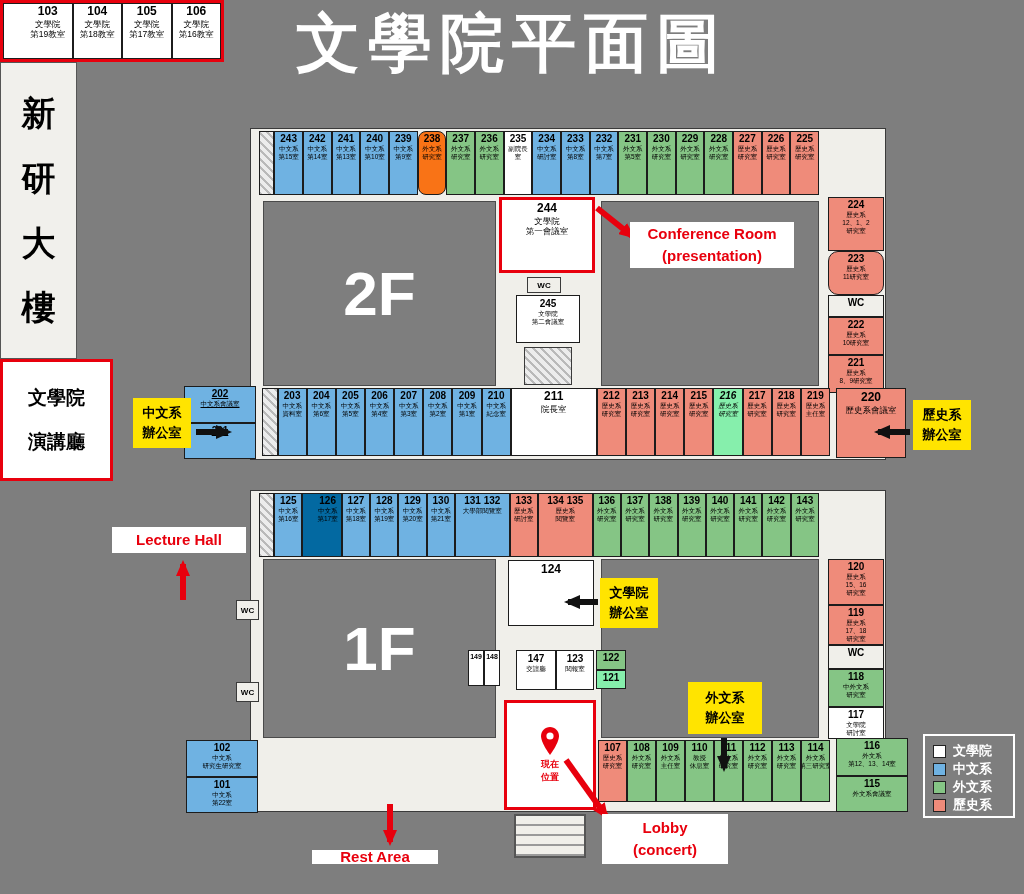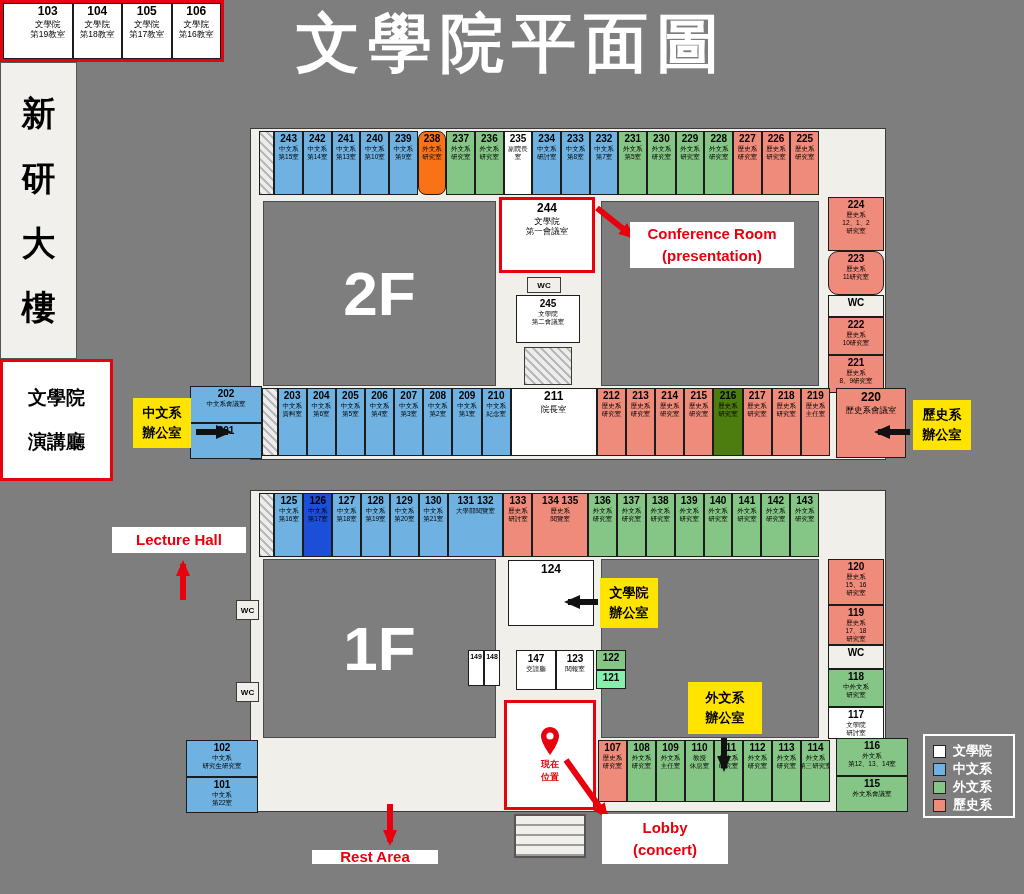--- a/index.html
+++ b/index.html
@@ -38,21 +38,21 @@
   .hl { border:3px solid #e8000d !important; }
   .wcbox { position:absolute; background:#f0efea; border:1px solid #3a3a3a;
            font-size:8px; font-weight:bold; display:flex; align-items:center; justify-content:center; }
   
   #f2-slab    { left:250px; top:128px; width:636px; height:332px; }
   #f2-court-l { left:263px; top:201px; width:233px; height:185px; }
   #f2-court-r { left:601px; top:201px; width:218px; height:185px; }
   #f2-top     { left:259px; top:131px; width:560px; height:64px; }
   #f2-right   { left:828px; top:197px; width:56px;  height:196px; }
   #f2-bottom  { left:262px; top:388px; width:568px; height:68px; }
-  #f2-left    { left:190px; top:386px; width:72px;  height:73px; }
+  #f2-left    { left:184px; top:386px; width:72px;  height:73px;text-decoration:underline; }
   #f2-244     { left:499px; top:197px; width:96px;  height:76px; }
   #f2-wc      { left:527px; top:277px; width:34px;  height:16px; }
   #f2-245     { left:516px; top:295px; width:64px;  height:48px; }
   #f2-stairs  { left:524px; top:347px; width:48px;  height:38px; border:1px solid #3a3a3a;
                 background:repeating-linear-gradient(45deg,#b9b9b9 0 2px,#ececec 2px 6px); }
   #f2-220     { left:836px; top:388px; width:70px;  height:70px; }
   
   #f1-slab    { left:250px; top:490px; width:636px; height:322px; }
   #f1-court-l { left:263px; top:559px; width:233px; height:179px; }
   #f1-court-r { left:601px; top:559px; width:218px; height:179px; }
@@ -310,21 +310,21 @@
       <div class="room" style="background: rgb(239, 139, 122);">
         <div class="rn">214</div>
         <div class="rl">歷史系</div>
         <div class="rl">研究室</div>
       </div>
       <div class="room" style="background: rgb(239, 139, 122);">
         <div class="rn">215</div>
         <div class="rl">歷史系</div>
         <div class="rl">研究室</div>
       </div>
-      <div class="room" style="background: #4d7c0f;">
+      <div class="room" style="background: #86efac; font-style: italic;">
         <div class="rn">216</div>
         <div class="rl">歷史系</div>
         <div class="rl">研究室</div>
       </div>
       <div class="room" style="background: rgb(239, 139, 122);">
         <div class="rn">217</div>
         <div class="rl">歷史系</div>
         <div class="rl">研究室</div>
       </div>
       <div class="room" style="background: rgb(239, 139, 122);">
@@ -369,21 +369,21 @@
     <span class="floor-label">1F</span>
   </div>
   <div class="court" id="f1-court-r"></div>
   <div class="row" id="f1-top">
       <div class="room hatch" style="flex: 0.5 1 0px;"></div>
       <div class="room" style="background: rgb(111, 178, 226);">
         <div class="rn">125</div>
         <div class="rl">中文系</div>
         <div class="rl">第16室</div>
       </div>
-      <div class="room" style="background: #1d4ed8;">
+      <div class="room" style="background: #0369a1; padding-left: 11px;">
         <div class="rn">126</div>
         <div class="rl">中文系</div>
         <div class="rl">第17室</div>
       </div>
       <div class="room" style="background: rgb(111, 178, 226);">
         <div class="rn">127</div>
         <div class="rl">中文系</div>
         <div class="rl">第18室</div>
       </div>
       <div class="room" style="background: rgb(111, 178, 226);">

